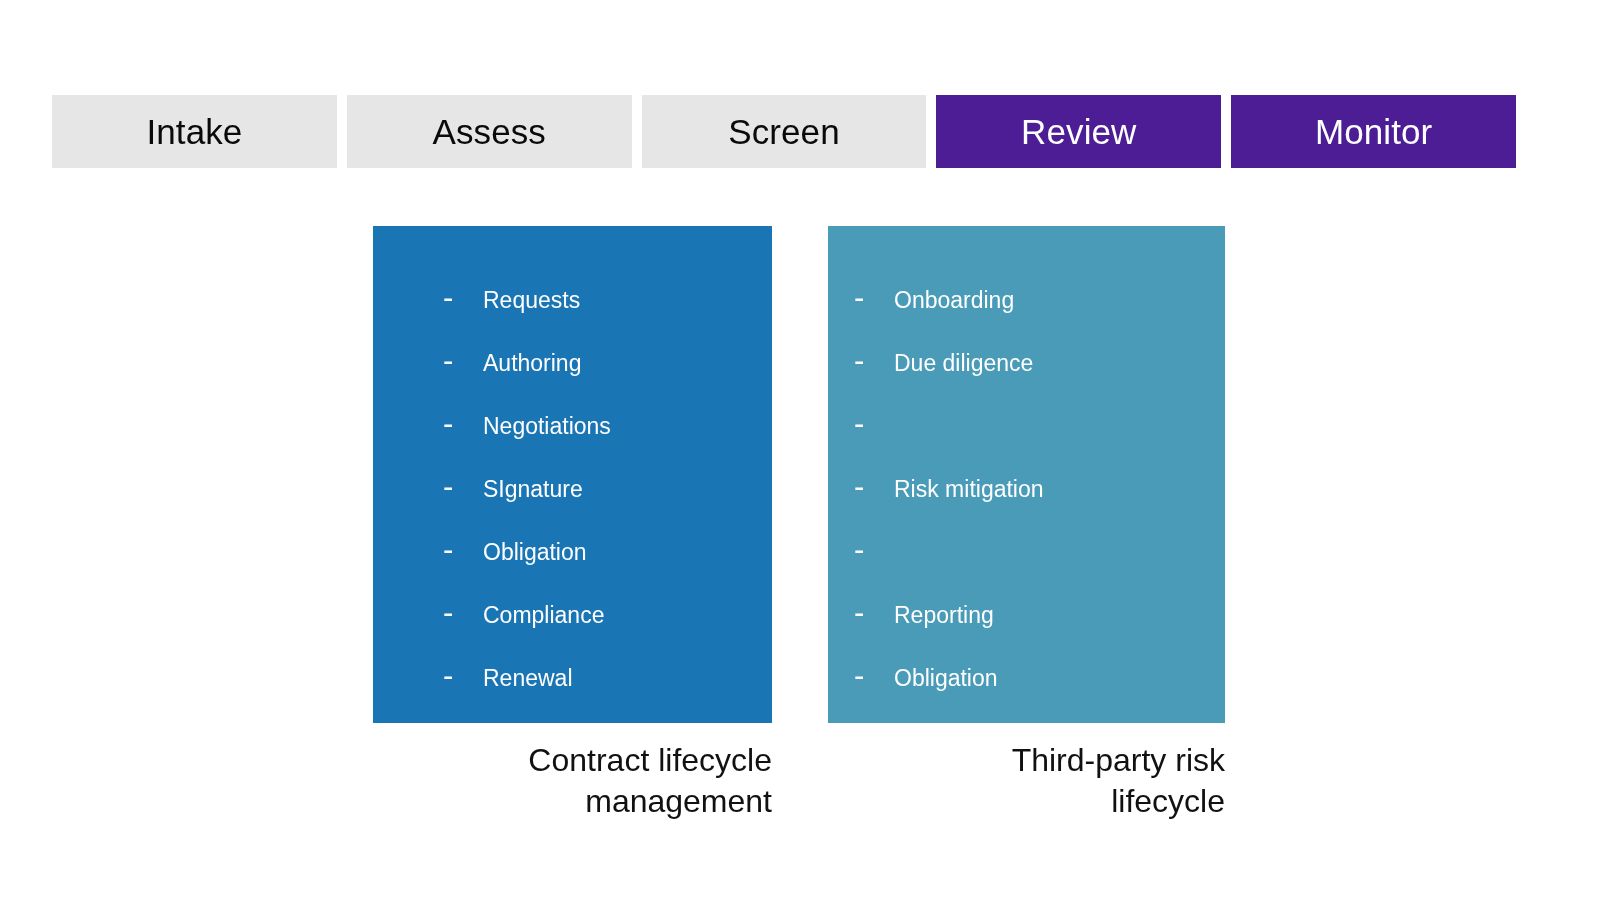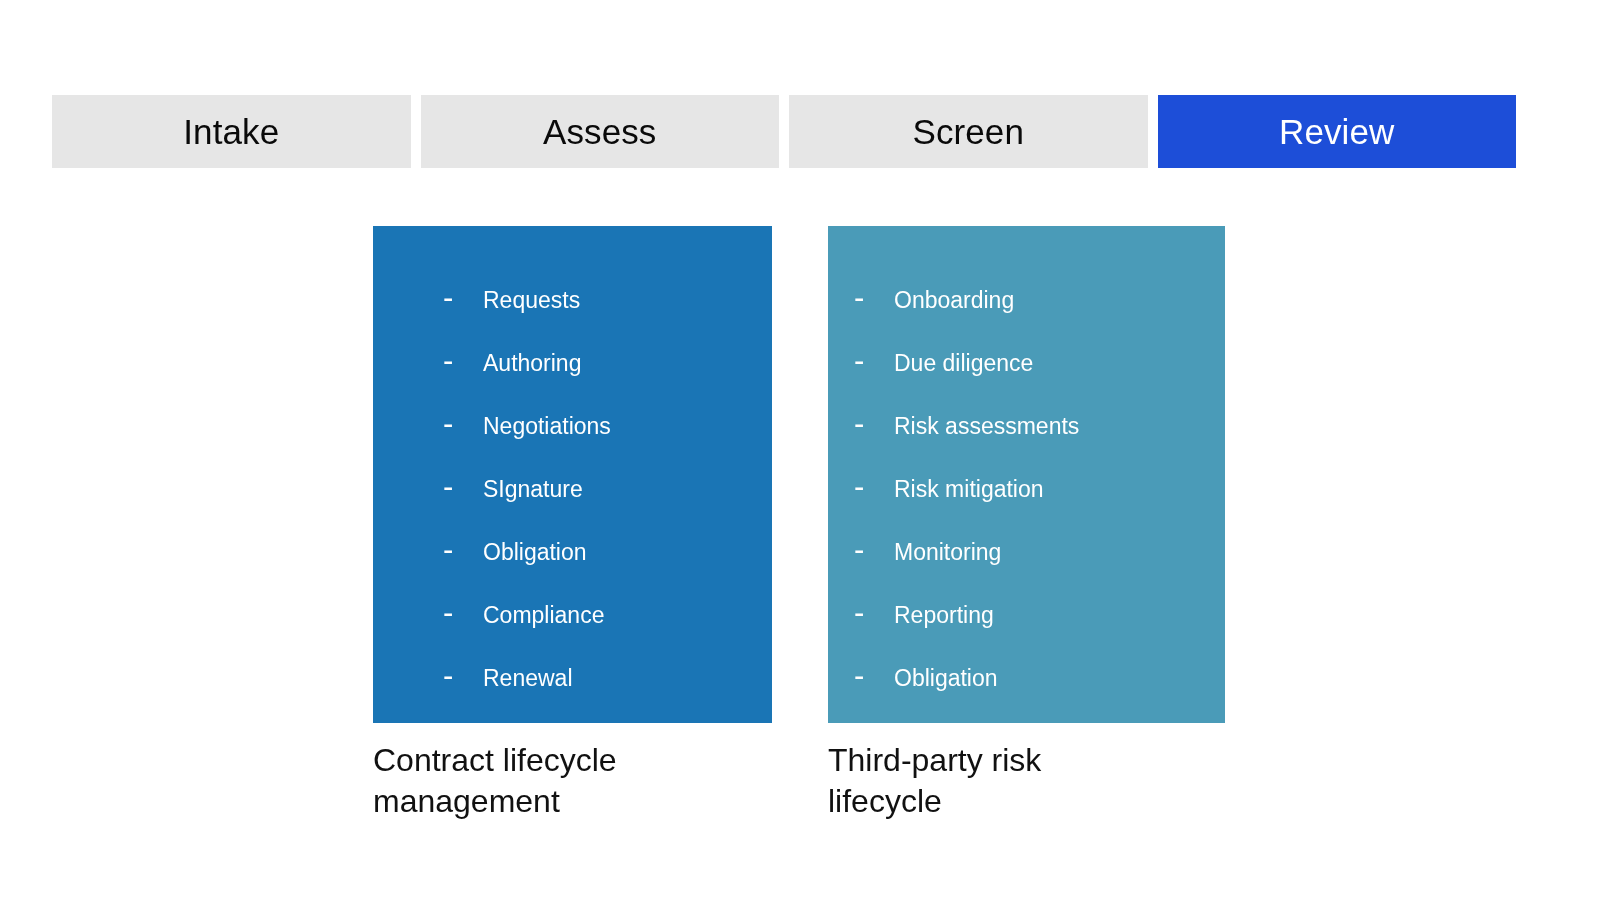--- a/index.html
+++ b/index.html
@@ -48,21 +48,21 @@
     letter-spacing: 0.1px;
     line-height: 1;
     box-sizing: border-box;
     user-select: none;
   }
   .phase-tab.state-inactive {
     background: #e6e6e6;
     color: #0a0a0a;
   }
   .phase-tab.state-active {
-    background: #1d4ed8;
+    background: #4c1d95;
     color: #ffffff;
   }
 
   
   .panel {
     position: absolute;
     top: 226px;
     height: 497px;
     box-sizing: border-box;
     padding: 40px 0 0 0;
@@ -111,21 +111,21 @@
     font-size: 23px;
   }
 
   
   .panel-caption {
     position: absolute;
     top: 740px;
     font-size: 32px;
     line-height: 41px;
     color: #111111;
-    text-align: left;
+    text-align: right;
     white-space: pre-line;
   }
   .caption-clm {
     left: 373px;
     width: 399px;
   }
   .caption-tprm {
     left: 828px;
     width: 397px;
   }
@@ -141,20 +141,23 @@
     </div>
     <div class="phase-tab state-inactive">
       <span>Assess</span>
     </div>
     <div class="phase-tab state-inactive">
       <span>Screen</span>
     </div>
     <div class="phase-tab state-active">
       <span>Review</span>
     </div>
+    <div class="phase-tab state-active">
+      <span>Monitor</span>
+    </div>
   </div>
 
   <div class="panel panel-clm">
     <ul class="panel-list">
       <li class="panel-list-item">
         <span class="item-dash">-</span>
         <span class="item-label">Requests</span>
       </li>
       <li class="panel-list-item">
         <span class="item-dash">-</span>
@@ -188,29 +191,27 @@
       <li class="panel-list-item">
         <span class="item-dash">-</span>
         <span class="item-label">Onboarding</span>
       </li>
       <li class="panel-list-item">
         <span class="item-dash">-</span>
         <span class="item-label">Due diligence</span>
       </li>
       <li class="panel-list-item">
         <span class="item-dash">-</span>
-        <span class="item-label">Risk assessments</span>
       </li>
       <li class="panel-list-item">
         <span class="item-dash">-</span>
         <span class="item-label">Risk mitigation</span>
       </li>
       <li class="panel-list-item">
         <span class="item-dash">-</span>
-        <span class="item-label">Monitoring</span>
       </li>
       <li class="panel-list-item">
         <span class="item-dash">-</span>
         <span class="item-label">Reporting</span>
       </li>
       <li class="panel-list-item">
         <span class="item-dash">-</span>
         <span class="item-label">Obligation</span>
       </li>
     </ul>

